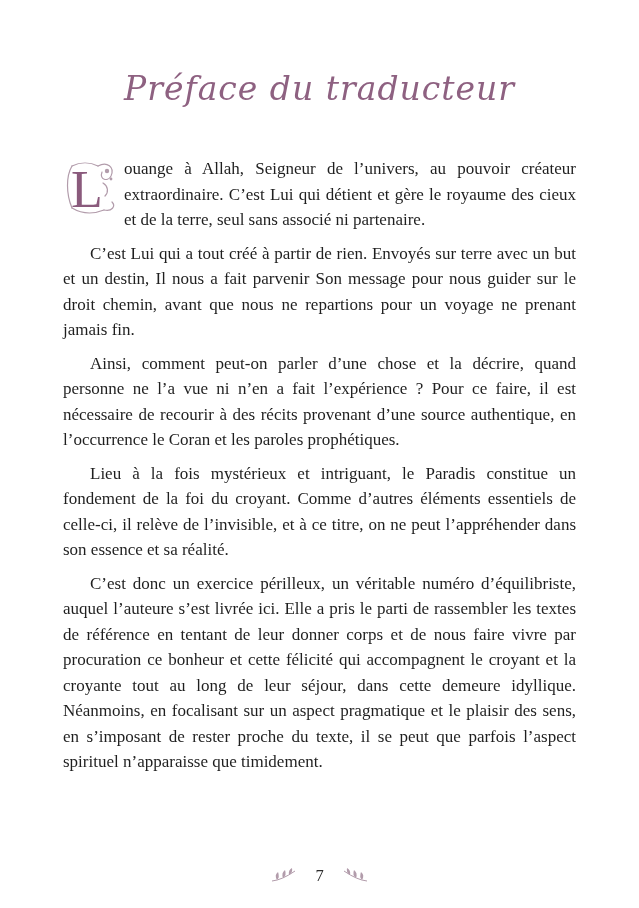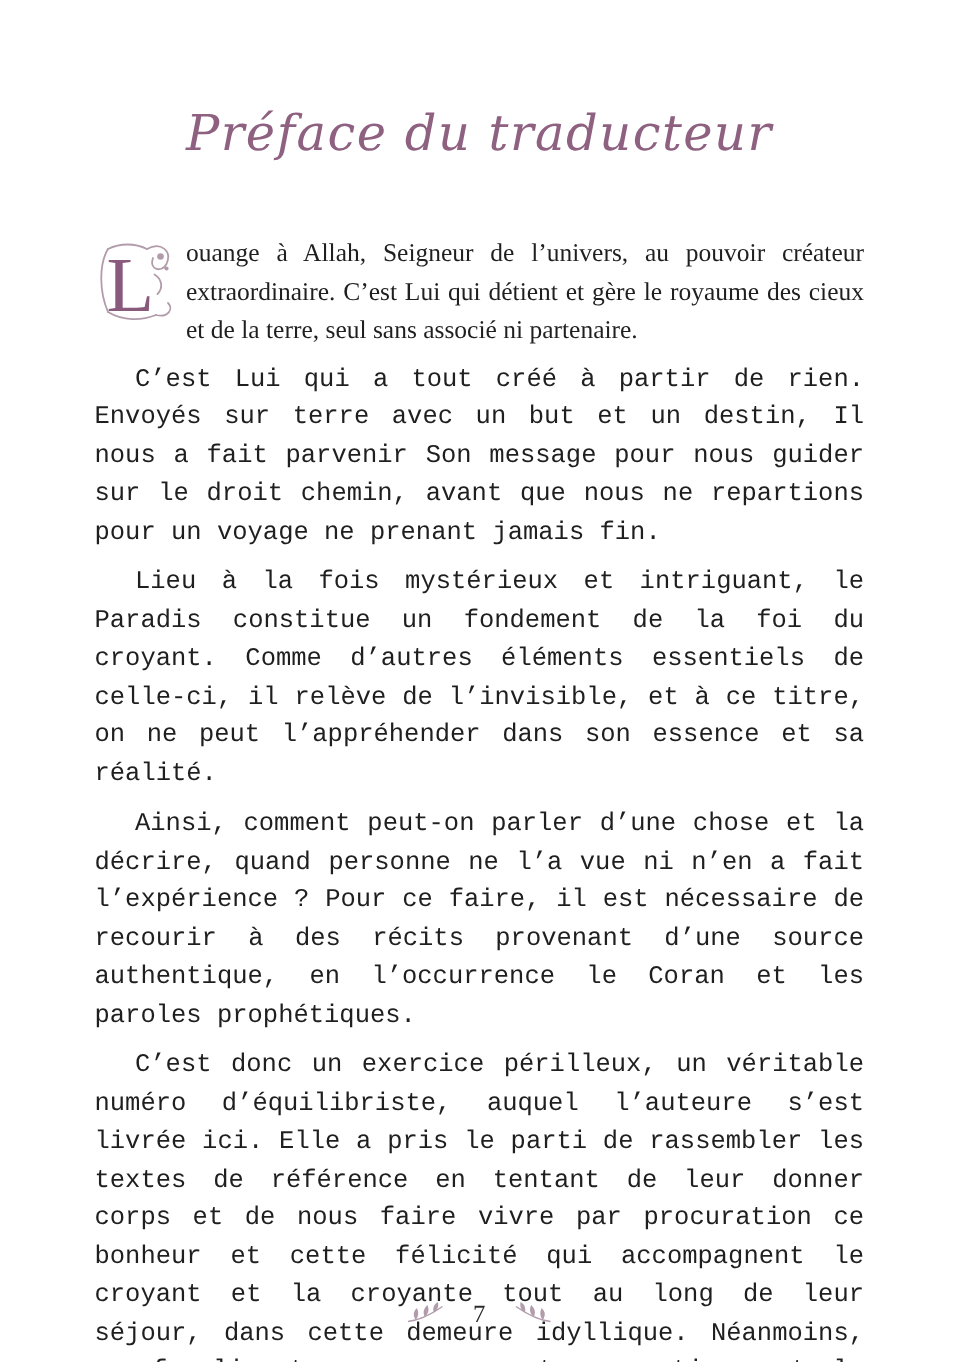--- a/index.html
+++ b/index.html
@@ -36,21 +36,21 @@
     color: var(--title_color);
   }
   .body-text {
     margin-top: 44px;
     font-size: 17px;
     line-height: 25.5px;
     text-align: justify;
   }
   .body-text p { margin-top: 8px; }
   .body-text p.first { margin-top: 0; }
-  .body-text p.indent { text-indent: 27px; font-family: Liberation Mono, monospace; }
+  .body-text p.indent { text-indent: 27px; }
   .dropcap {
     float: left;
     width: 54px;
     height: 50px;
     margin: 3px 7px 0 0;
   }
   .dropcap svg { display: block; width: 56px; height: 58px; overflow: visible; }
   .footer {
     position: absolute;
     left: 0;
@@ -90,22 +90,22 @@
             <path d="M40 24 C 45 27, 46 33, 42 37"></path>
           </g>
           <circle cx="44" cy="12" r="2.2" fill="#b29cab"></circle>
           <circle cx="48" cy="20" r="1.4" fill="#b29cab"></circle>
           <text x="8" y="48" font-family="Liberation Serif, serif" font-size="52" fill="#8a5a7c">L</text>
         </svg>
       </span><span>ouange à Allah, Seigneur de l’univers, au pouvoir créateur extraordinaire. C’est Lui qui détient et gère le royaume des cieux et de la terre, seul sans associé ni partenaire.</span>
     </p>
 
     <p class="indent">C’est Lui qui a tout créé à partir de rien. Envoyés sur terre avec un but et un destin, Il nous a fait parvenir Son message pour nous guider sur le droit chemin, avant que nous ne repartions pour un voyage ne prenant jamais fin.</p>
+    <p class="indent">Ainsi, comment peut-on parler d’une chose et la décrire, quand personne ne l’a vue ni n’en a fait l’expérience&nbsp;? Pour ce faire, il est nécessaire de recourir à des récits provenant d’une source authentique, en l’occurrence le Coran et les paroles prophétiques.</p>
     <p class="indent">Lieu à la fois mystérieux et intriguant, le Paradis constitue un fondement de la foi du croyant. Comme d’autres éléments essentiels de celle-ci, il relève de l’invisible, et à ce titre, on ne peut l’appréhender dans son essence et sa réalité.</p>
-    <p class="indent">Ainsi, comment peut-on parler d’une chose et la décrire, quand personne ne l’a vue ni n’en a fait l’expérience&nbsp;? Pour ce faire, il est nécessaire de recourir à des récits provenant d’une source authentique, en l’occurrence le Coran et les paroles prophétiques.</p>
     <p class="indent">C’est donc un exercice périlleux, un véritable numéro d’équilibriste, auquel l’auteure s’est livrée ici. Elle a pris le parti de rassembler les textes de référence en tentant de leur donner corps et de nous faire vivre par procuration ce bonheur et cette félicité qui accompagnent le croyant et la croyante tout au long de leur séjour, dans cette demeure idyllique. Néanmoins, en focalisant sur un aspect pragmatique et le plaisir des sens, en s’imposant de rester proche du texte, il se peut que parfois l’aspect spirituel n’apparaisse que timidement.</p>
   </div>
 
   <div class="footer">
     <svg class="sprig" width="26" height="16" viewBox="0 0 26 16" aria-hidden="true">
       <path d="M1 13 Q 11 12, 24 3" fill="none" stroke="#b29cab" stroke-width="1"></path>
       <path d="M6 12 q -3 -5 1 -8 q 2 5 -1 8" fill="#b29cab"></path>
       <path d="M12 10 q -2 -5 2 -8 q 2 5 -2 8" fill="#b29cab"></path>
       <path d="M18 7 q -1 -5 3 -7 q 1 5 -3 7" fill="#b29cab"></path>
     </svg>

